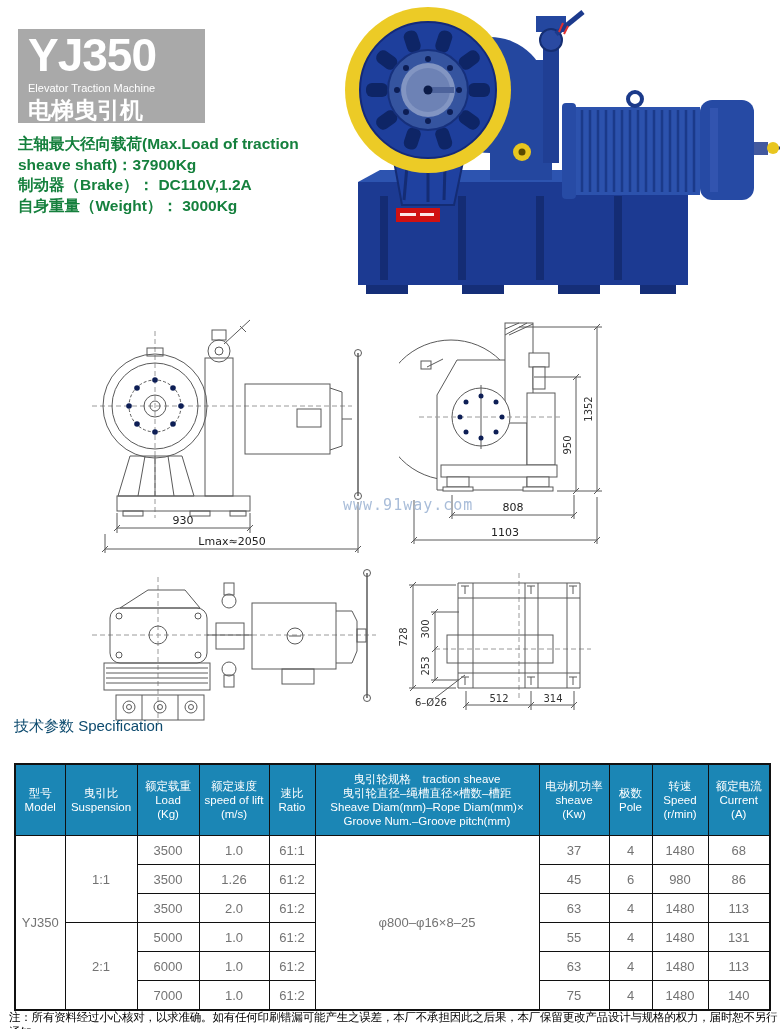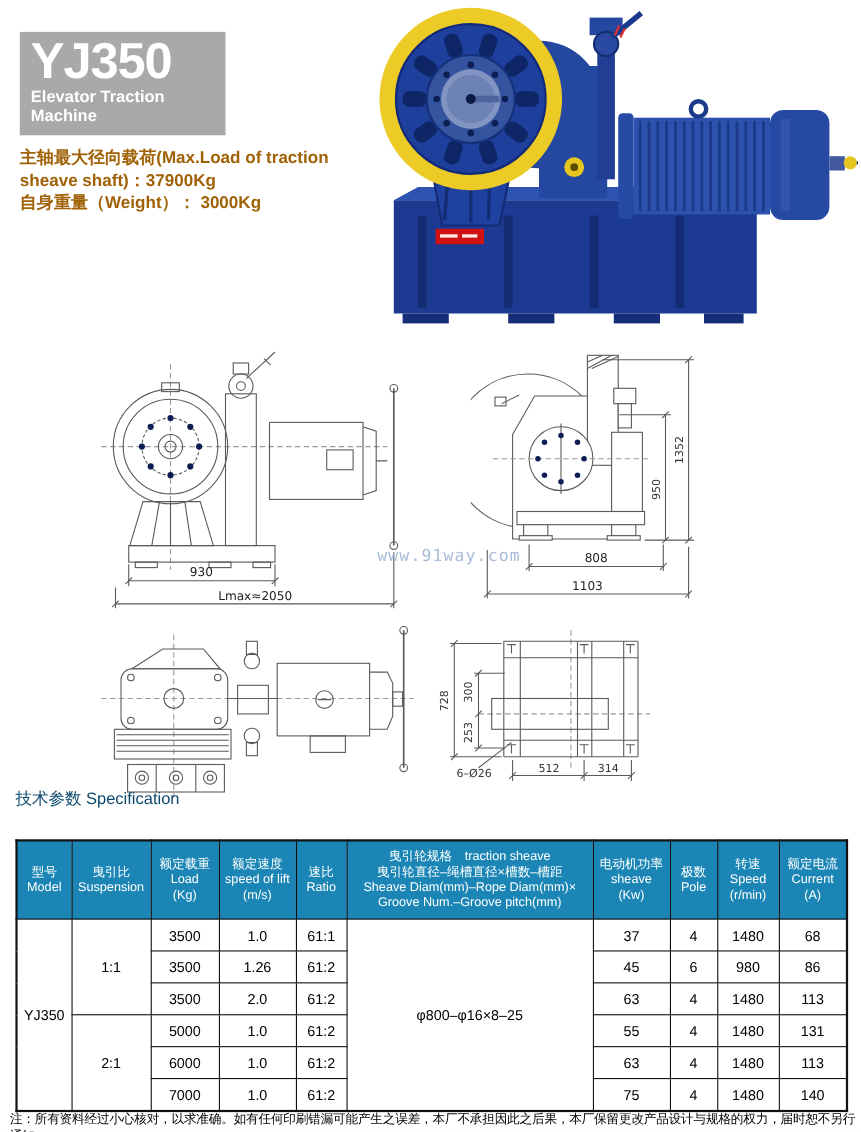--- a/index.html
+++ b/index.html
@@ -4,63 +4,65 @@
 <style>
   html,body{margin:0;padding:0;background:#e8e8e8;}
   #page{position:relative;width:783px;height:1029px;background:#ffffff;overflow:hidden;
         font-family:"Liberation Sans","DejaVu Sans",sans-serif;color:#111;}
   .abs{position:absolute;}
 
   
   #brand{left:18px;top:29px;width:187px;height:94px;background:#a9a9a9;color:#fff;
          padding:2px 0 0 10px;box-sizing:border-box;}
   #brand .model{font-size:46px;font-weight:bold;line-height:48px;letter-spacing:-1px;}
-  #brand .sub-en{font-size:15px;line-height:17px;margin-top:1px;font-weight:bold;}
+  #brand .sub-en{font-size:11px;line-height:17px;margin-top:1px;}
   #brand .sub-cn{font-size:23px;font-weight:bold;line-height:26px;}
 
   
   #spec-text{left:18px;top:134px;width:345px;font-size:15.5px;font-weight:bold;
-             line-height:20.5px;color:#a16207;}
+             line-height:20.5px;color:#15803d;}
 
   
   #photo{left:340px;top:0px;width:443px;height:300px;}
 
   
   .drawing svg{display:block;}
   .dim{font-size:10px;fill:#333;font-family:"DejaVu Sans",sans-serif;}
   .dimbig{font-size:11px;fill:#222;font-family:"DejaVu Sans",sans-serif;}
 
   #watermark{left:343px;top:496px;font-family:"DejaVu Sans Mono",monospace;
              font-size:15px;letter-spacing:1px;color:#a9bdd9;}
 
   
   #table-title{left:14px;top:717px;font-size:15px;font-weight:normal;color:#0c4a6e;}
   #spec-table-wrap{left:14px;top:763px;}
   table.spec{border-collapse:collapse;table-layout:fixed;width:755px;border:2px solid #111;}
   table.spec th{background:#1b86b5;color:#fff;font-weight:normal;font-size:11.5px;
                 line-height:14px;border:1px solid #101010;padding:3px 1px;height:64px;
                 vertical-align:middle;}
   table.spec td{border:1px solid #101010;font-size:13px;text-align:center;height:28px;
-                padding:0 2px;background:#fff;color:#000000;}
+                padding:0 2px;background:#fff;color:#737373;}
 
   #note{left:9px;top:1010px;width:770px;font-size:11.5px;color:#000;letter-spacing:-0.2px;}
 </style>
 </head>
 <body>
 
 <div id="page">
 
   <div id="brand" class="abs">
     <div class="model">YJ350</div>
     <div class="sub-en">Elevator Traction Machine</div>
+    <div class="sub-cn">电梯曳引机</div>
   </div>
 
   <div id="spec-text" class="abs">
       <div>主轴最大径向载荷(Max.Load of traction</div>
       <div>sheave shaft)：37900Kg</div>
+      <div>制动器（Brake）： DC110V,1.2A</div>
       <div>自身重量（Weight）： 3000Kg</div>
     </div>
 
   <div id="photo" class="abs drawing">
     <svg viewBox="0 0 443 300" width="443" height="300">
 
       <polygon points="18,182 340,182 360,170 40,170" fill="#2d54b0"></polygon>
       <rect x="18" y="182" width="330" height="103" fill="#1c3a92"></rect>
       <rect x="40" y="196" width="8" height="84" fill="#142c74"></rect>
       <rect x="118" y="196" width="8" height="84" fill="#142c74"></rect>
@@ -206,21 +208,21 @@
         <line x1="268" y1="196" x2="268" y2="247"></line>
         <line x1="15" y1="243" x2="268" y2="243"></line>
         <line x1="12" y1="246" x2="18" y2="240"></line>
           <line x1="265" y1="246" x2="271" y2="240"></line>
       </g>
       <text class="dimbig" x="93" y="218" text-anchor="middle">930</text>
       <text class="dimbig" x="142" y="239" text-anchor="middle">Lmax≈2050</text>
     </svg>
   </div>
 
-  <div class="abs drawing" style="left:428px;top:305px;">
+  <div class="abs drawing" style="left:399px;top:305px;">
     <svg viewBox="0 0 350 250" width="350" height="250">
       <circle cx="52" cy="105" r="70" fill="none" stroke="#5a5a5a" stroke-width="1"></circle>
       <g fill="#ffffff" stroke="#5a5a5a" stroke-width="1">
         <path d="M38,90 L58,55 L128,55 L128,185 L38,185 Z"></path>
         <rect x="106" y="18" width="28" height="100"></rect>
         <rect x="130" y="48" width="20" height="14"></rect>
         <rect x="134" y="62" width="12" height="22"></rect>
         <rect x="128" y="88" width="28" height="72"></rect>
         <rect x="42" y="160" width="116" height="12"></rect>
         <rect x="48" y="172" width="22" height="10"></rect>

